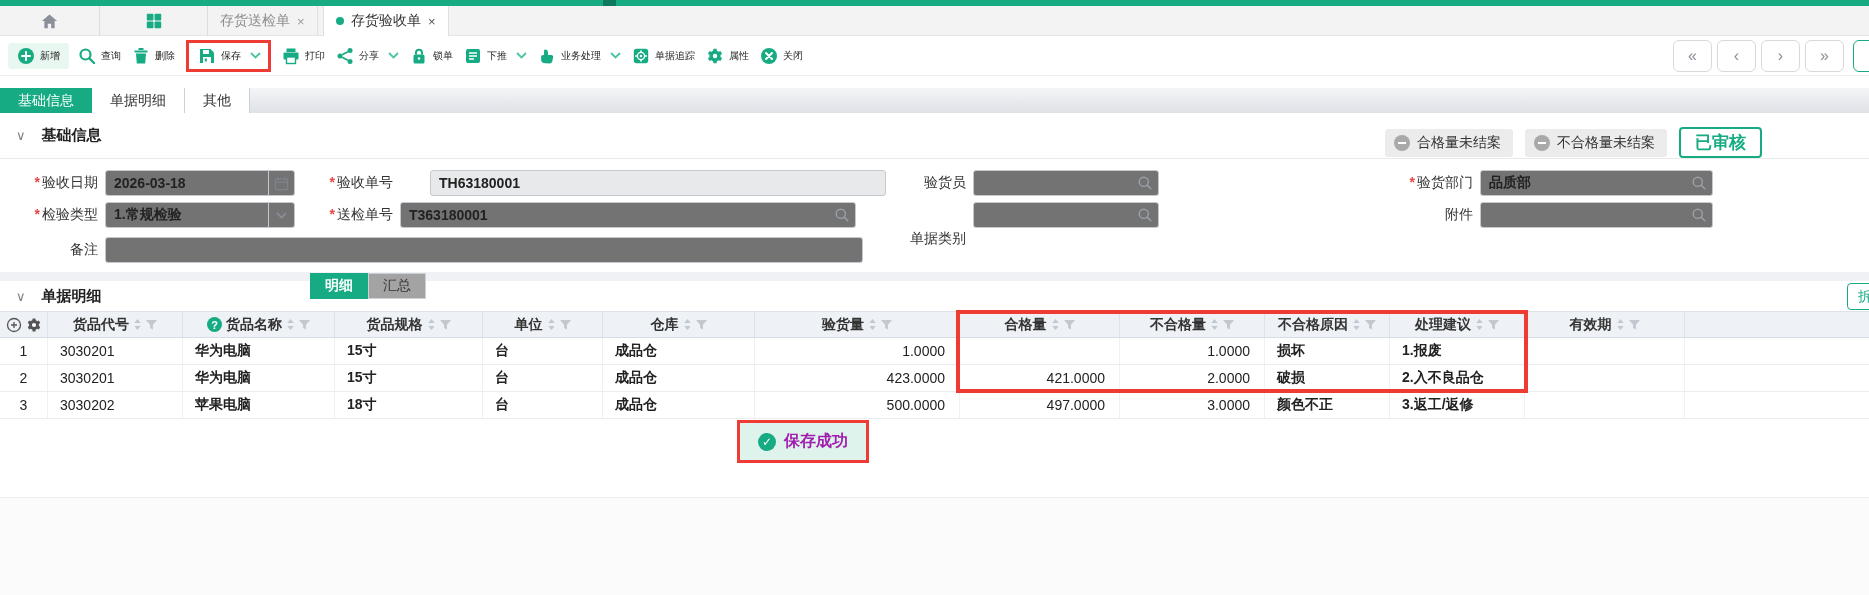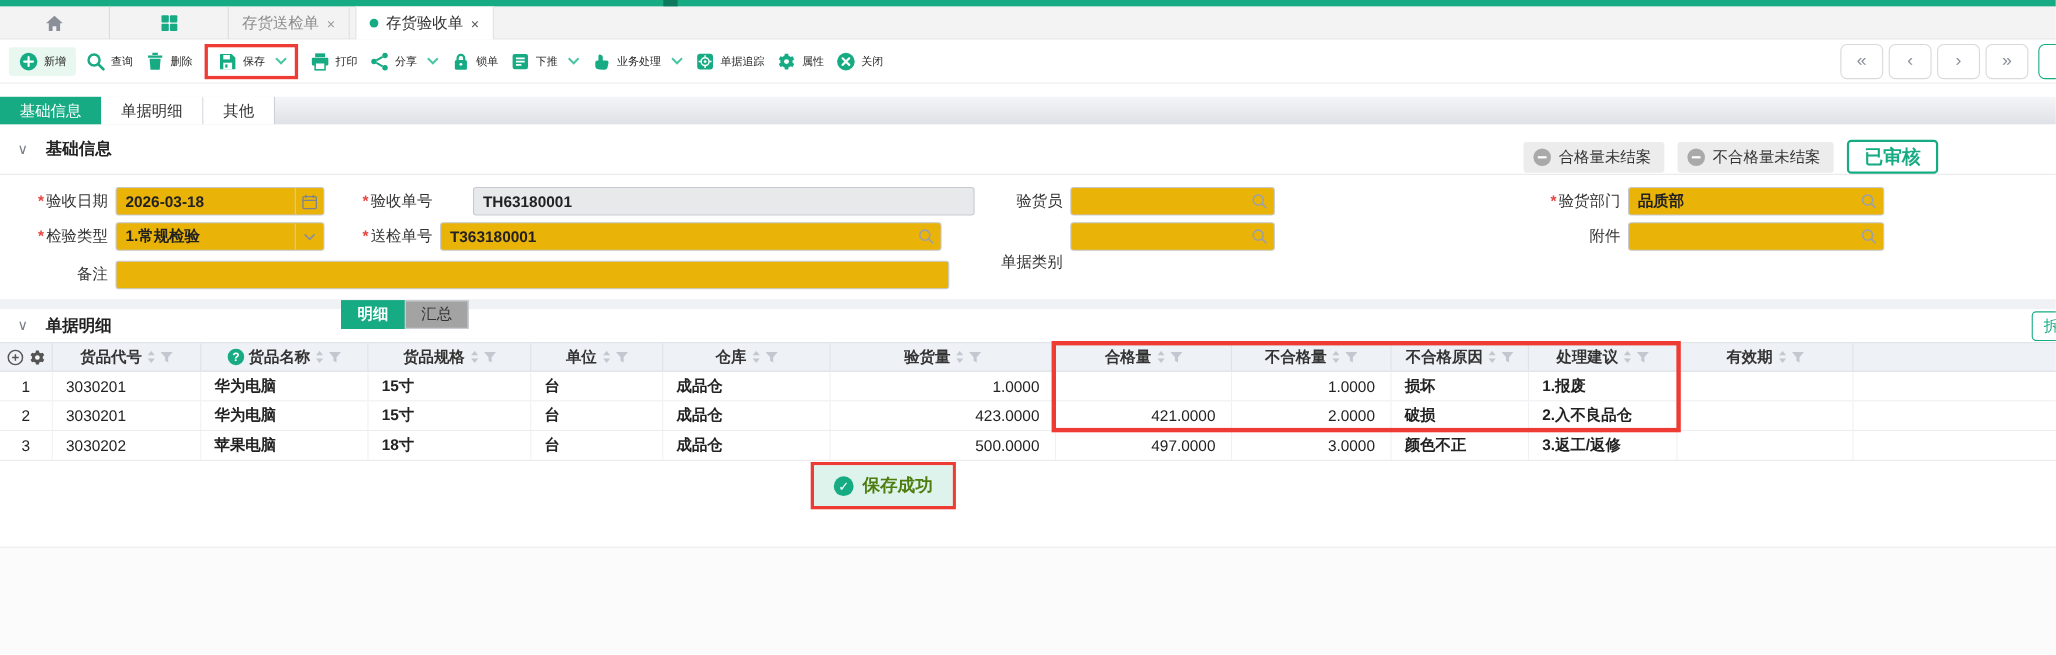--- a/index.html
+++ b/index.html
@@ -49,21 +49,21 @@
   .badges { position:absolute; left:1385px; top:127px; display:flex; align-items:center; gap:12px; }
   .badge { height:28px; background:#ececec; border-radius:3px; display:flex; align-items:center; gap:7px; padding:0 12px 0 9px; font-size:14px; color:#333; white-space:nowrap; }
   .minus-ic { width:16px; height:16px; border-radius:50%; background:#a9a9a9; position:relative; }
   .minus-ic::after { content:""; position:absolute; left:4px; top:7px; width:8px; height:2px; background:#fff; }
   .status-badge { height:31px; border:2px solid #17ab84; border-radius:4px; color:#17ab84; font-size:17px; font-weight:600; display:flex; align-items:center; padding:0 14px; background:#fff; white-space:nowrap; }
 
   
   .fld { position:absolute; height:26px; display:flex; align-items:center; }
   .flabel { text-align:right; margin-right:7px; font-size:14px; color:#333; white-space:nowrap; }
   .req::before { content:"*"; color:#e8453f; margin-right:2px; font-weight:700; }
-  .fwrap { position:relative; height:26px; border:1px solid #c6cad0; border-radius:3px; background:#eab308; display:flex; align-items:center; overflow:hidden; }
+  .fwrap { position:relative; height:26px; border:1px solid #c6cad0; border-radius:3px; background:#737373; display:flex; align-items:center; overflow:hidden; }
   .fwrap input { border:none; outline:none; background:transparent; flex:1; height:100%; padding:0 8px; font-family:inherit; font-size:14px; font-weight:600; color:#222; min-width:0; }
   .fwrap.disabled { background:#e8e9eb; }
   .icon-box { width:26px; align-self:stretch; border-left:1px solid #c6cad0; display:flex; align-items:center; justify-content:center; flex:none; }
   .search-ic { position:absolute; right:5px; top:4px; }
 
   
   .band { position:absolute; left:0; top:272px; width:100%; height:9px; background:#f0f1f4; }
 
   
   .dtabs { position:absolute; left:310px; top:273px; display:flex; }
@@ -86,21 +86,21 @@
   .qmark { width:15px; height:15px; border-radius:50%; background:#17ab84; color:#fff; font-size:11px; font-weight:700; display:flex; align-items:center; justify-content:center; }
   .hicon { display:flex; align-items:center; cursor:pointer; }
 
   
   .redbox2 { position:absolute; left:956px; top:310px; width:572px; height:83px; border:4px solid #ee3b34; pointer-events:none; }
 
   
   .toast-annot { position:absolute; left:737px; top:420px; border:3px solid #ee3b34; }
   .toast { background:#ddf3ec; display:flex; align-items:center; gap:8px; padding:8px 18px; }
   .check-ic { width:18px; height:18px; border-radius:50%; background:#17ab84; color:#fff; font-size:12px; font-weight:700; display:flex; align-items:center; justify-content:center; }
-  .toast-text { color:#4d7c0f; font-size:16px; font-weight:600; }
+  .toast-text { color:#a21caf; font-size:16px; font-weight:600; }
 
   
   .footer { position:absolute; left:0; top:497px; width:100%; height:98px; background:#fbfbfc; border-top:1px solid #ececee; }
 </style>
 </head>
 <body>
 
 <div class="page">
 
   <div class="topbar">

